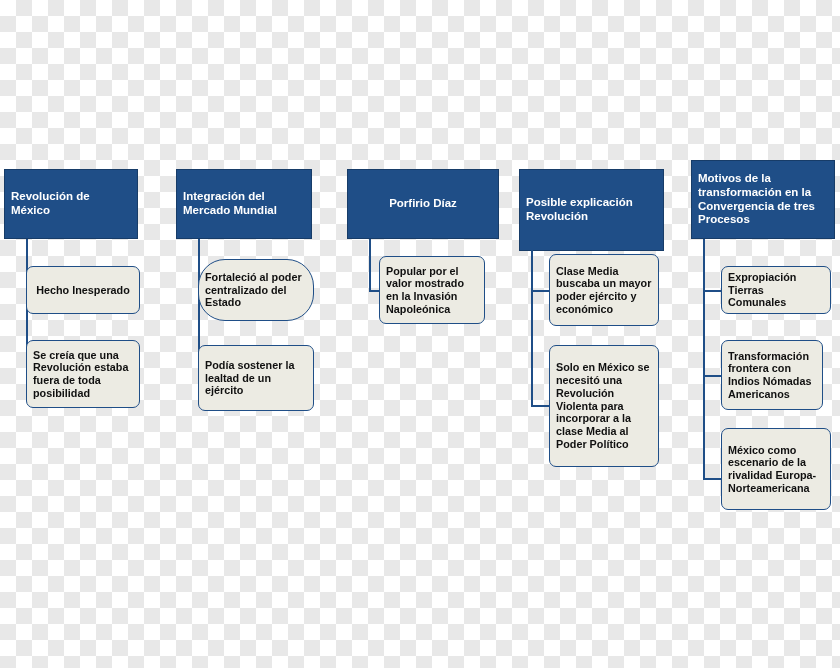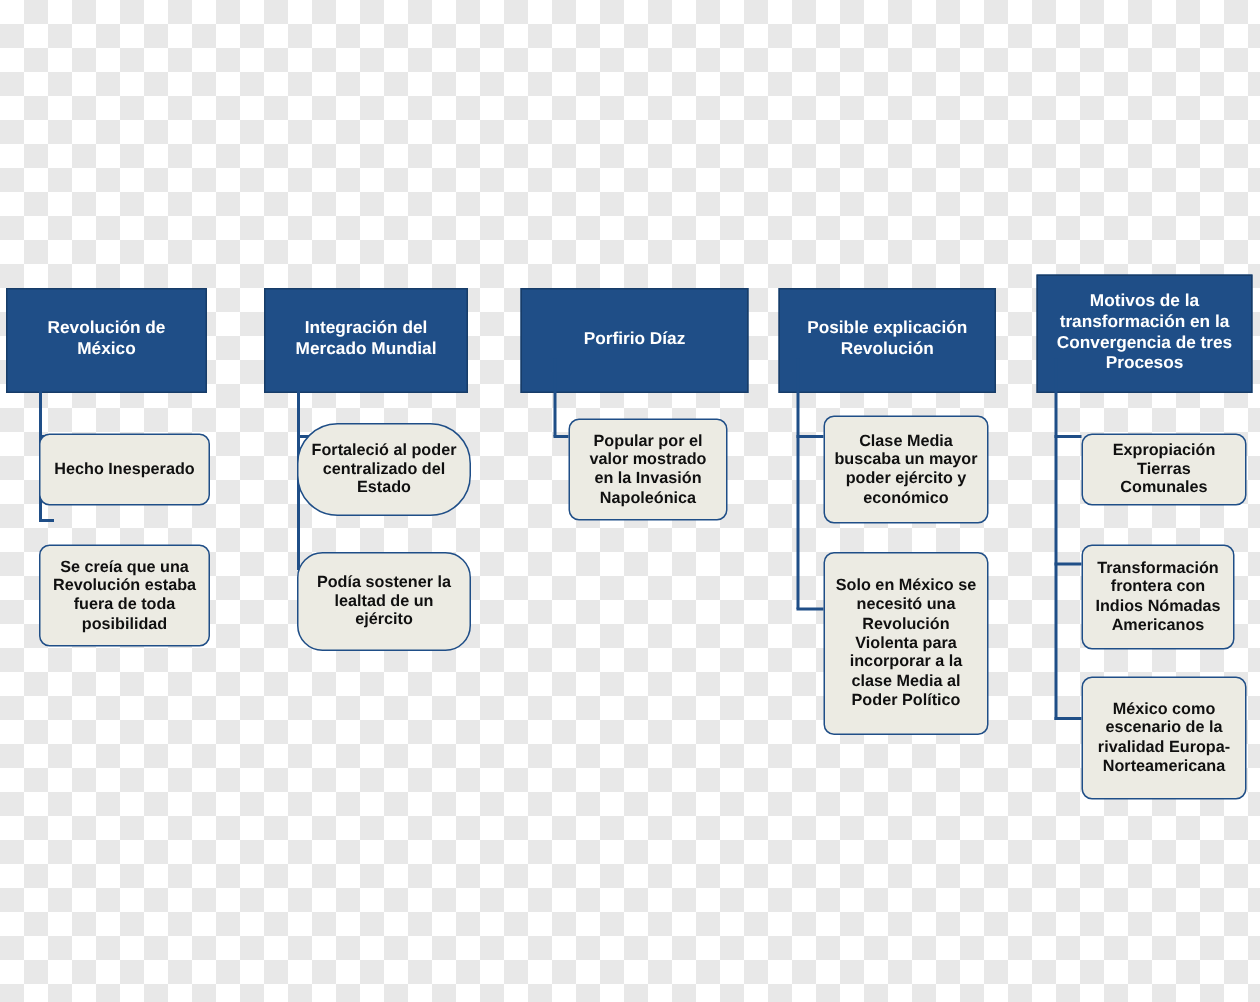--- a/index.html
+++ b/index.html
@@ -28,23 +28,22 @@
   }
   .column {
     position: absolute;
   }
   .node {
     position: absolute;
     box-sizing: border-box;
     display: flex;
     align-items: center;
     justify-content: center;
-    text-align: center;
+    text-align: left;
     line-height: 1.18;
-    margin-top: 23px;
   }
   .node-root {
     background: #1f4e87;
     border: 1px solid #173c68;
     color: #ffffff;
     font-weight: bold;
     font-size: 11.5px;
     padding: 4px 6px;
   }
   .node-child {
@@ -76,32 +75,32 @@
     <div class="node node-child" style="left:26px; top:266px; width:114px; height:48px;">Hecho Inesperado</div>
     <div class="node node-child" style="left:26px; top:340px; width:114px; height:68px;">Se creía que una Revolución estaba fuera de toda posibilidad</div>
   </div>
 
   <div class="column">
     <div class="node node-root" style="left:176px; top:169px; width:136px; height:70px;">Integración del Mercado  Mundial</div>
     <div class="connector conn-v" style="left:198px; top:239px; height:140px;"></div>
     <div class="connector conn-h" style="left:198px; top:290px; width:10px;"></div>
     <div class="connector conn-h" style="left:198px; top:378px; width:10px;"></div>
     <div class="node node-child" style="left:198px; top:259px; width:116px; height:62px;border-radius:27px;">Fortaleció al poder centralizado del Estado</div>
-    <div class="node node-child" style="left:198px; top:345px; width:116px; height:66px;border-radius:17px;">Podía sostener la lealtad de un ejército</div>
+    <div class="node node-child" style="left:198px; top:345px; width:116px; height:66px;">Podía sostener la lealtad de un ejército</div>
   </div>
 
   <div class="column">
     <div class="node node-root" style="left:347px; top:169px; width:152px; height:70px;">Porfirio Díaz</div>
     <div class="connector conn-v" style="left:369px; top:239px; height:52px;"></div>
     <div class="connector conn-h" style="left:369px; top:290px; width:10px;"></div>
     <div class="node node-child" style="left:379px; top:256px; width:106px; height:68px;">Popular por el valor mostrado en la Invasión Napoleónica</div>
   </div>
 
   <div class="column">
-    <div class="node node-root" style="left:519px; top:169px; width:145px; height:70px;">Posible explicación Revolución</div>
+    <div class="node node-root" style="left:519px; top:169px; width:145px; height:82px;">Posible explicación Revolución</div>
     <div class="connector conn-v" style="left:531px; top:239px; height:167px;"></div>
     <div class="connector conn-h" style="left:531px; top:290px; width:18px;"></div>
     <div class="connector conn-h" style="left:531px; top:405px; width:18px;"></div>
     <div class="node node-child" style="left:549px; top:254px; width:110px; height:72px;">Clase Media buscaba un mayor poder ejército y económico</div>
     <div class="node node-child" style="left:549px; top:345px; width:110px; height:122px;">Solo en México se necesitó una Revolución Violenta para incorporar a la clase Media al Poder Político</div>
   </div>
 
   <div class="column">
     <div class="node node-root" style="left:691px; top:160px; width:144px; height:79px;">Motivos de la transformación en la Convergencia de tres Procesos</div>
     <div class="connector conn-v" style="left:703px; top:239px; height:241px;"></div>

